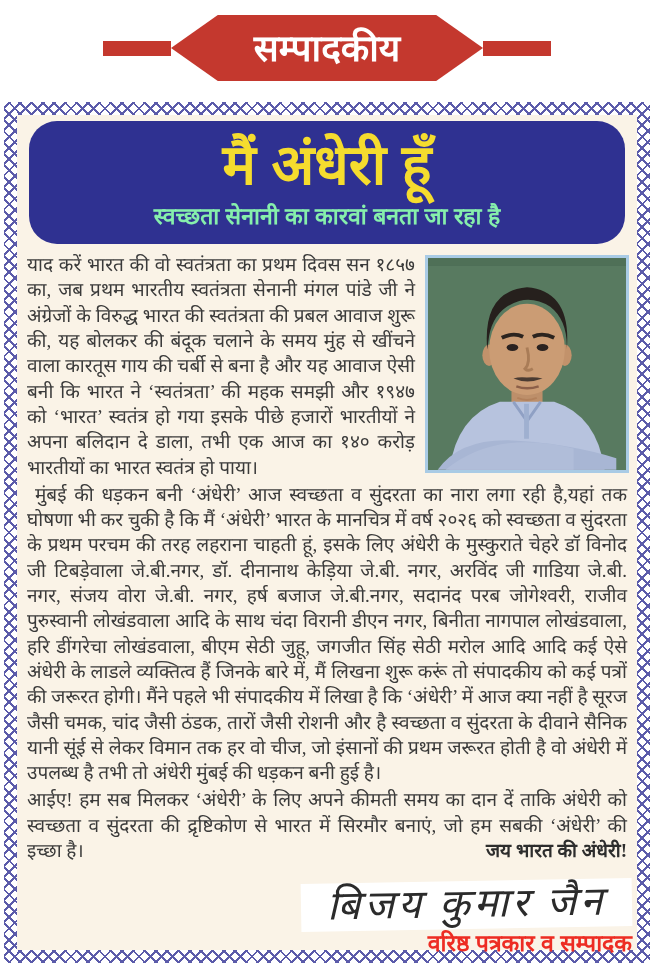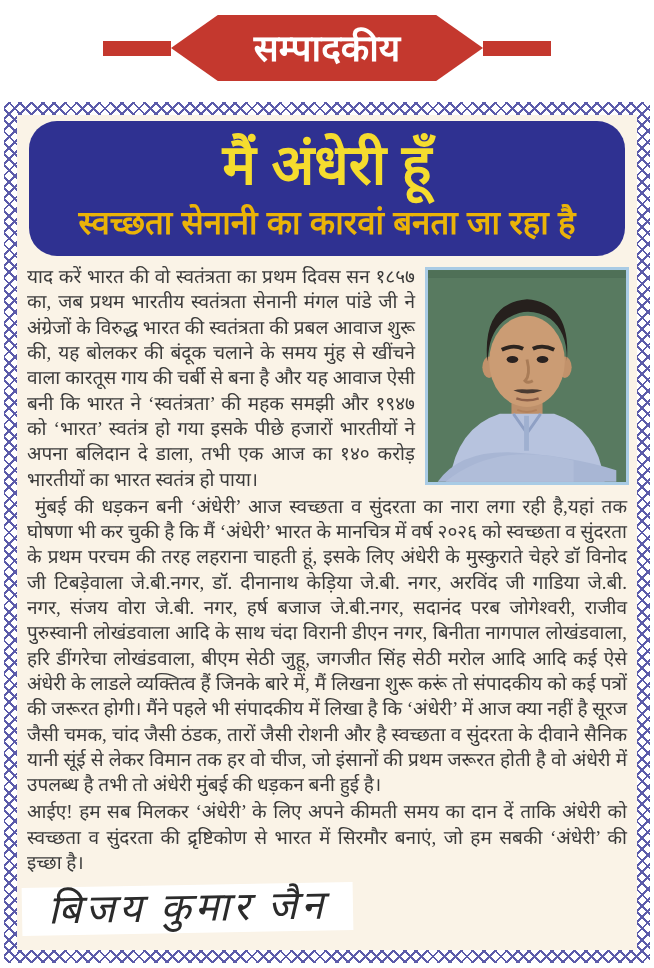--- a/index.html
+++ b/index.html
@@ -57,22 +57,22 @@
     text-align:center;
     padding:6px 10px 14px;
     margin:0 7px 8px;
   }
   .main-title {
     color:#f5dc2e; font-weight:bold;
     font-size:56px; line-height:1.35;
     font-family:"Liberation Sans", sans-serif;
   }
   .subtitle {
-    color:#eab308; font-weight:bold;
-    font-size:33px; line-height:1.2;
+    color:#86efac; font-weight:bold;
+    font-size:23px; line-height:1.2;
     font-family:"Liberation Sans", sans-serif;
   }
 
   
   .article {
     padding:0 3px;
     font-size:19px; line-height:25.3px;
     text-align:justify;
     color:#3a3a3a;
   }
@@ -86,21 +86,21 @@
   .photo-frame svg { display:block; width:100%; height:100%; }
   .article p { margin:2px; }
   .article p.p2 { text-indent:8px; }
   .closing { position:relative; }
   .closing-slogan {
     position:absolute; right:0; bottom:0;
     font-weight:bold; color:#2d2d2d;
   }
 
   
-  .signature-block { text-align:left; margin-top:10px; }
+  .signature-block { text-align:right; margin-top:18px; }
   .signature-box {
     display:inline-block;
     background:#ffffff;
     padding:1px 26px 3px;
     font-size:40px; font-style:italic;
     color:#2b2b2b;
     transform:rotate(-1deg);
     letter-spacing:4px;
     line-height:1.1;
   }
@@ -173,22 +173,24 @@
             <path d="M91 132 Q102 136 114 132" fill="none" stroke="#8c5f48" stroke-width="2.5"></path>
 
             <path d="M92 144 Q102 148 112 144" fill="none" stroke="#b2815c" stroke-width="2"></path>
           </svg>
         </div>
 
         <p class="p1">याद करें भारत की वो स्वतंत्रता का प्रथम दिवस सन १८५७ का, जब प्रथम भारतीय स्वतंत्रता सेनानी मंगल पांडे जी ने अंग्रेजों के विरुद्ध भारत की स्वतंत्रता की प्रबल आवाज शुरू की, यह बोलकर की बंदूक चलाने के समय मुंह से खींचने वाला कारतूस गाय की चर्बी से बना है और यह आवाज ऐसी बनी कि भारत ने ‘स्वतंत्रता’ की महक समझी और १९४७ को ‘भारत’ स्वतंत्र हो गया इसके पीछे हजारों भारतीयों ने अपना बलिदान दे डाला, तभी एक आज का १४० करोड़ भारतीयों का भारत स्वतंत्र हो पाया।</p>
         <p class="p2">मुंबई की धड़कन बनी ‘अंधेरी’ आज स्वच्छता व सुंदरता का नारा लगा रही है,यहां तक घोषणा भी कर चुकी है कि मैं ‘अंधेरी’ भारत के मानचित्र में वर्ष २०२६ को स्वच्छता व सुंदरता के प्रथम परचम की तरह लहराना चाहती हूं, इसके लिए अंधेरी के मुस्कुराते चेहरे डॉ विनोद जी टिबड़ेवाला जे.बी.नगर, डॉ. दीनानाथ केड़िया जे.बी. नगर, अरविंद जी गाडिया जे.बी. नगर, संजय वोरा जे.बी. नगर, हर्ष बजाज जे.बी.नगर, सदानंद परब जोगेश्वरी, राजीव पुरुस्वानी लोखंडवाला आदि के साथ चंदा विरानी डीएन नगर, बिनीता नागपाल लोखंडवाला, हरि डींगरेचा लोखंडवाला, बीएम सेठी जुहू, जगजीत सिंह सेठी मरोल आदि आदि कई ऐसे अंधेरी के लाडले व्यक्तित्व हैं जिनके बारे में, मैं लिखना शुरू करूं तो संपादकीय को कई पत्रों की जरूरत होगी। मैंने पहले भी संपादकीय में लिखा है कि ‘अंधेरी’ में आज क्या नहीं है सूरज जैसी चमक, चांद जैसी ठंडक, तारों जैसी रोशनी और है स्वच्छता व सुंदरता के दीवाने सैनिक यानी सूंई से लेकर विमान तक हर वो चीज, जो इंसानों की प्रथम जरूरत होती है वो अंधेरी में उपलब्ध है तभी तो अंधेरी मुंबई की धड़कन बनी हुई है।</p>
         <p class="p3 closing">
           <span>आईए! हम सब मिलकर ‘अंधेरी’ के लिए अपने कीमती समय का दान दें ताकि अंधेरी को स्वच्छता व सुंदरता की द्रृष्टिकोण से भारत में सिरमौर बनाएं, जो हम सबकी ‘अंधेरी’ की इच्छा है।</span>
+          <span class="closing-slogan">जय भारत की अंधेरी!</span>
         </p>
       </div>
 
       <div class="signature-block">
         <div class="signature-box">बिजय कुमार जैन</div>
+        <div class="designation">वरिष्ठ पत्रकार व सम्पादक</div>
       </div>
 
     </div>
   </div>
 </div>
 
 </body></html>

